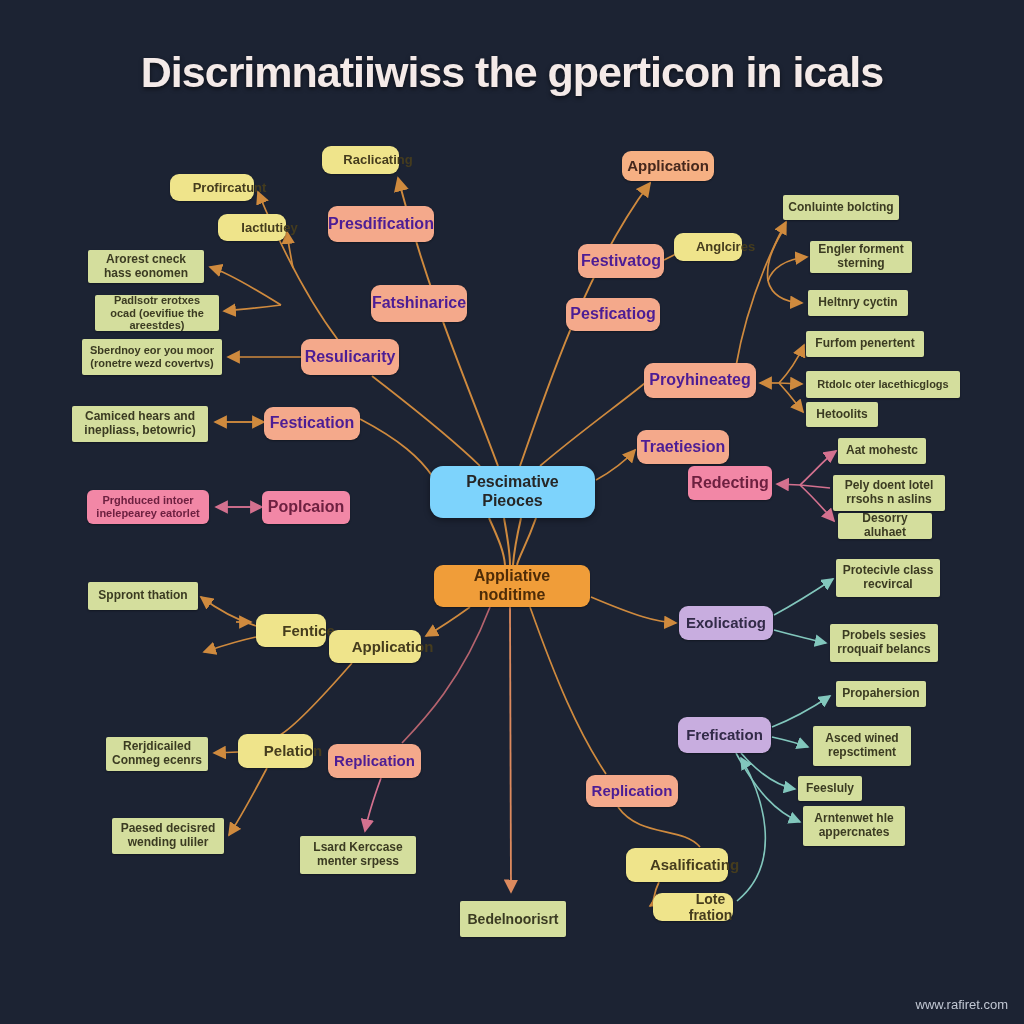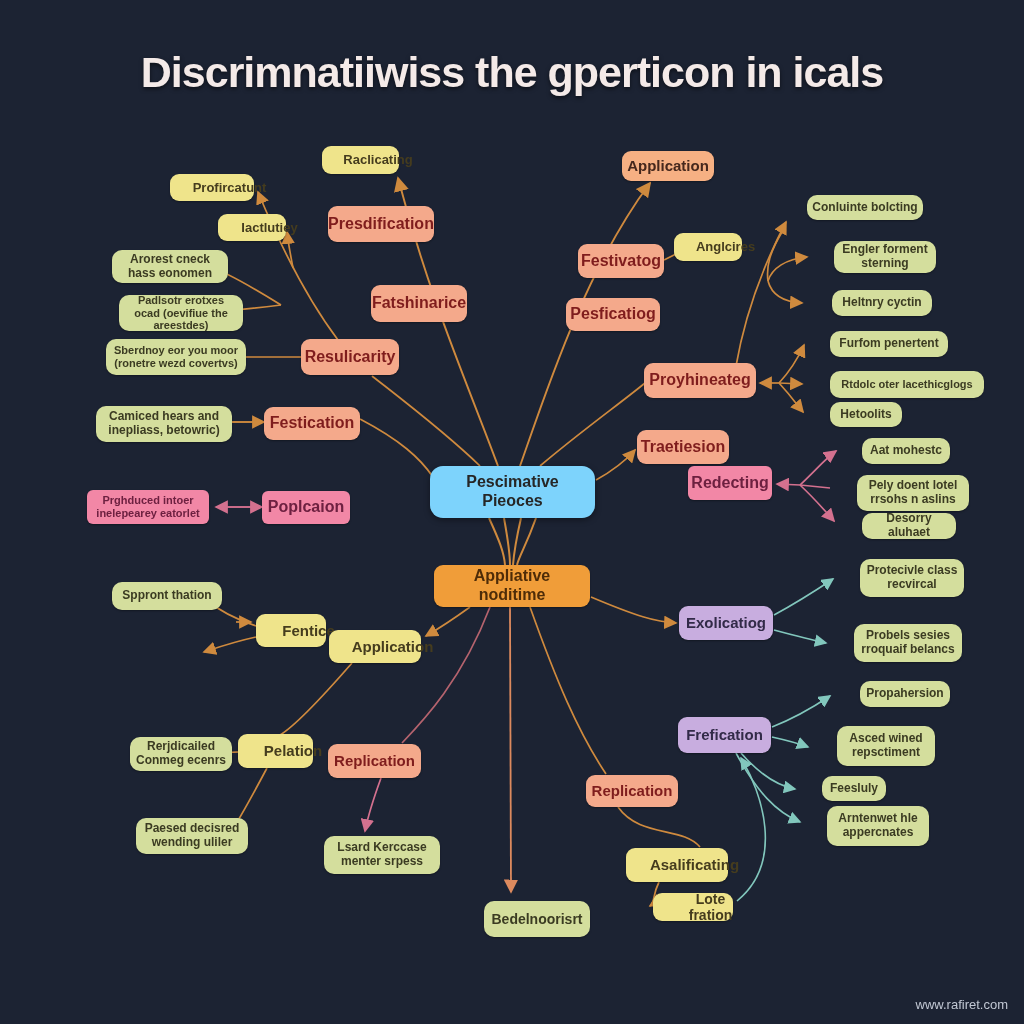--- a/index.html
+++ b/index.html
@@ -7,22 +7,22 @@
          font-family:"Liberation Sans","DejaVu Sans",sans-serif;}
   #title{position:absolute;left:0;top:48px;width:1024px;text-align:center;
          font-size:43px;font-weight:700;letter-spacing:-1px;color:#f4eae8;
          text-shadow:0 2px 4px rgba(0,0,0,.55);}
   #watermark{position:absolute;right:16px;bottom:12px;font-size:13px;color:#c2c8d4;}
   svg.edges{position:absolute;left:0;top:0;pointer-events:none;}
   .n{position:absolute;display:flex;align-items:center;justify-content:center;text-align:center;
      box-sizing:border-box;padding:2px 5px;border-radius:9px;font-weight:700;line-height:1.16;
      box-shadow:0 1px 2px rgba(0,0,0,.35);}
   .yl{background:#efe48b;color:#453c1e;padding-left:40px;}
-  .gr{background:#d4de9d;color:#3b3b22;border-radius:10px;margin-left:24px;}
-  .sa{background:#f4a98b;color:#7f1d1d;}
+  .gr{background:#d4de9d;color:#3b3b22;border-radius:2px;}
+  .sa{background:#f4a98b;color:#4c1d95;}
   .sa2{background:#f6b083;color:#46281d;}
   .pk{background:#f287a6;color:#6d2040;border-radius:6px;}
   .pu{background:#c8addf;color:#322a48;}
   .wh{background:#7dd3fc;color:#262626;border-radius:13px;box-shadow:0 2px 6px rgba(0,0,0,.4);}
   .or{background:#f09d39;color:#4e2c08;}
   .s11{font-size:11px;} .s12{font-size:12px;} .s13{font-size:13px;}
   .s14{font-size:14px;} .s15{font-size:15px;} .s16{font-size:16px;}
 </style>
 </head>
 <body>

